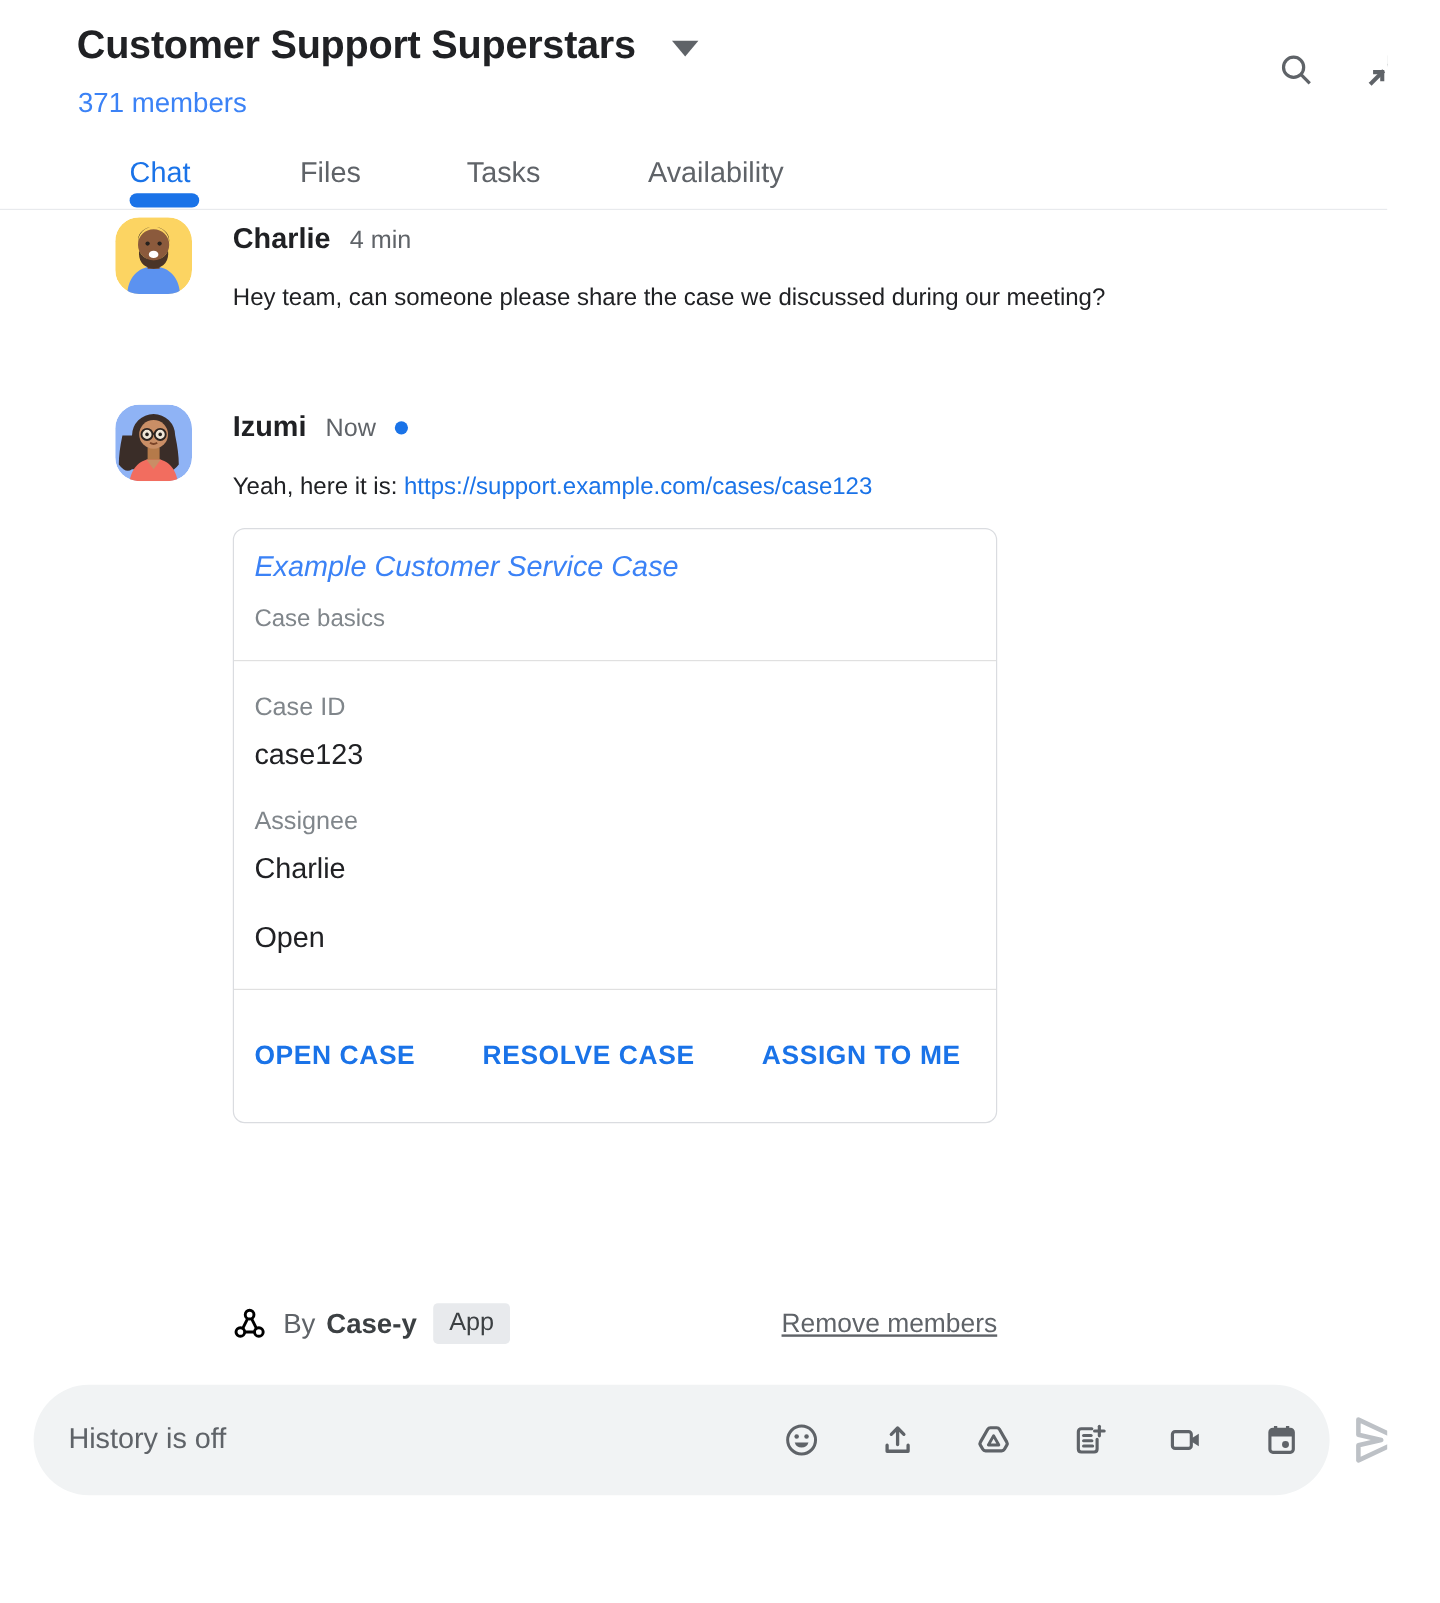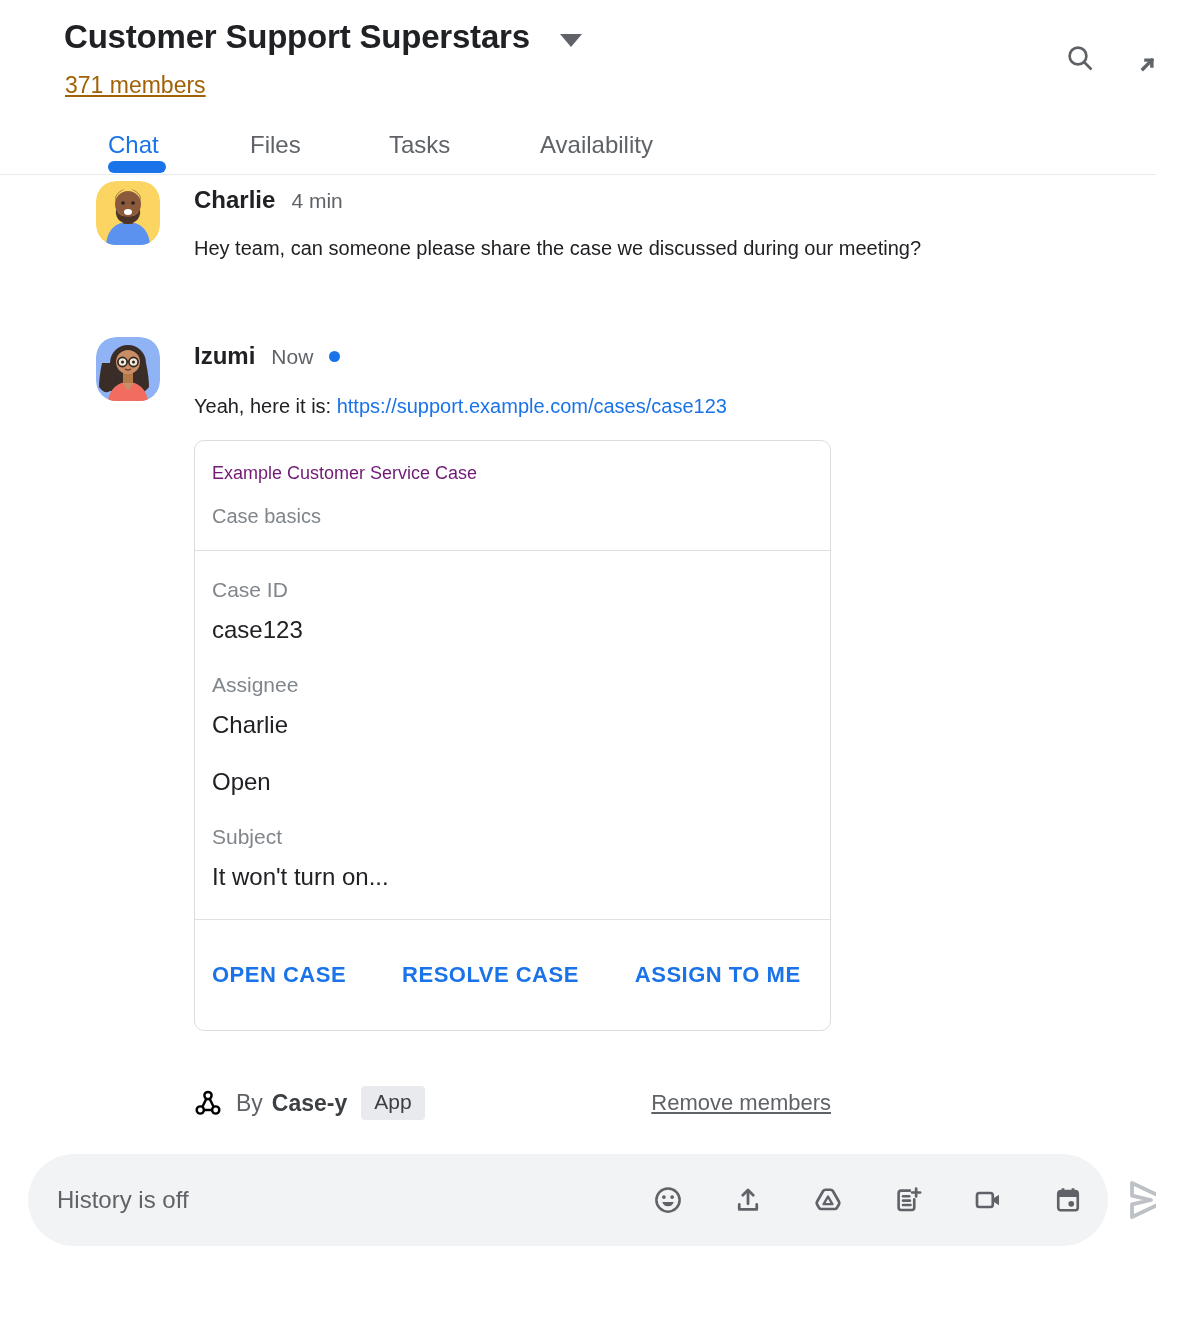--- a/index.html
+++ b/index.html
@@ -7,21 +7,21 @@
   .page {
     position:relative; width:1156px; height:1336px; background:#fff;
     font-family:"Liberation Sans", sans-serif; color:#202124; overflow:hidden;
   }
   
   .title-row { position:absolute; left:64px; top:18px; display:flex; align-items:center; }
   .room-title { font-size:33px; font-weight:600; color:#202124; letter-spacing:-0.2px; }
   .caret { width:0; height:0; margin-left:30px; margin-top:6px;
     border-left:11px solid transparent; border-right:11px solid transparent;
     border-top:13px solid #5f6368; cursor:pointer; }
-  .members { position:absolute; left:65px; top:72px; font-size:23px; color:#a16207;text-decoration:underline; }
+  .members { position:absolute; left:65px; top:72px; font-size:23px; color:#3b82f6; }
   .hdr-icon { position:absolute; cursor:pointer; color:#5f6368; }
   .hdr-icon svg { display:block; }
   #search-btn { left:1064px; top:42px; }
   #collapse-btn { left:1138px; top:40px; }
   
   .tab { position:absolute; top:131px; font-size:24px; color:#5f6368; cursor:pointer; }
   .tab.active { color:#1a73e8; font-weight:500; }
   .tab-indicator { position:absolute; left:108px; top:161px; width:58px; height:12px;
     border-radius:6px; background:#1a73e8; }
   .hdr-divider { position:absolute; left:0; top:174px; width:1200px; height:1px; background:#e8eaed; }
@@ -35,21 +35,21 @@
   .presence-dot { width:11px; height:11px; border-radius:50%; background:#1a73e8; margin-left:16px; align-self:center; }
   .msg-text { position:absolute; left:194px; font-size:20px; line-height:40px; color:#202124; }
   .msg-text a { color:#1a73e8; text-decoration:none; cursor:pointer; }
 
   
   .card { position:absolute; left:194px; top:440px; width:637px; background:#fff;
     border:1px solid #dadce0; border-radius:10px; }
   .card-sec { border-bottom:1px solid #e0e0e0; }
   .card-sec:last-child { border-bottom:none; }
   .card-head { padding:18px 17px 20px; }
-  .card-title { font-size:18px; color:#701a75; line-height:28px; }
+  .card-title { font-size:24px; color:#3b82f6; line-height:28px;font-style:italic; }
   .card-subtitle { margin-top:16px; font-size:20px; color:#80868b; line-height:27px; }
   .card-fields { padding:26px 17px 28px; }
   .field { margin-bottom:28px; }
   .field:last-child { margin-bottom:0; }
   .field-label { font-size:21px; color:#80868b; line-height:26px; }
   .field-value { font-size:24px; color:#202124; margin-top:12px; line-height:29px; }
   .card-actions { padding:42px 17px; display:flex; gap:56px; }
   .card-btn { font-size:22px; font-weight:bold; color:#1a73e8; letter-spacing:0.5px;
     cursor:pointer; background:none; border:none; font-family:inherit; padding:0; }
 
@@ -165,24 +165,20 @@
       <div class="field">
         <div class="field-label">Case ID</div>
         <div class="field-value">case123</div>
       </div>
       <div class="field">
         <div class="field-label">Assignee</div>
         <div class="field-value">Charlie</div>
       </div>
       <div class="field">
         <div class="field-value">Open</div>
-      </div>
-      <div class="field">
-        <div class="field-label">Subject</div>
-        <div class="field-value">It won't turn on...</div>
       </div>
     </div>
     <div class="card-sec card-actions">
       <button class="card-btn">OPEN CASE</button>
       <button class="card-btn">RESOLVE CASE</button>
       <button class="card-btn">ASSIGN TO ME</button>
     </div>
   </div>
 
   <div class="card-footer">

